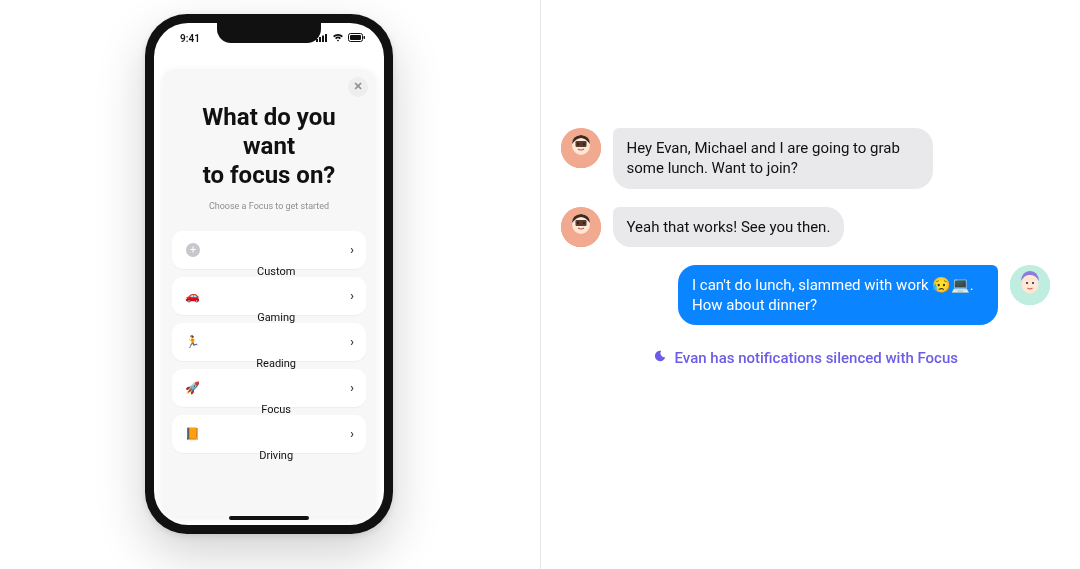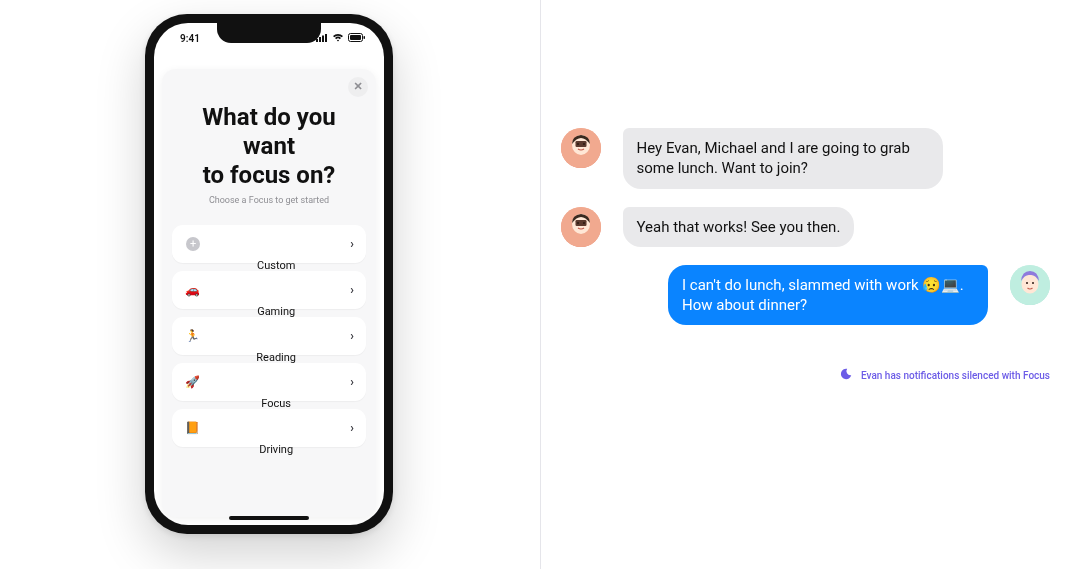--- a/index.html
+++ b/index.html
@@ -100,21 +100,21 @@
     font-weight: 700;
     color: #111;
     margin-top: 24px;
     line-height: 1.2;
     padding: 0 8px;
   }
   .sheet-sub {
     text-align: center;
     font-size: 9px;
     color: #8e8e93;
-    margin-top: 6px;
+    margin-top: 12px;
   }
   .focus-list {
     margin-top: 20px;
     display: flex;
     flex-direction: column;
     gap: 8px;
   }
   .focus-row {
     background: #fff;
     border-radius: 11px;
@@ -164,48 +164,48 @@
   
   .convo {
     position: absolute;
     top: 128px;
     left: 20px;
     right: 30px;
     display: flex;
     flex-direction: column;
     gap: 18px;
   }
-  .msg-row { display: flex; align-items: flex-start; gap: 22px; }
+  .msg-row { display: flex; align-items: flex-start; gap: 12px; }
   .msg-row.out { flex-direction: row-reverse; }
   .avatar {
     width: 40px; height: 40px; border-radius: 50%;
     flex-shrink: 0;
     display:flex; align-items:center; justify-content:center;
     font-size: 22px;
   }
   .av-a { background: linear-gradient(#f7b8a1,#e97f63); }
   .av-b { background: linear-gradient(#cfefe6,#a7e0d4); }
   .bubble {
     max-width: 320px;
     padding: 10px 14px;
     border-radius: 18px;
     font-size: 15px;
     line-height: 1.35;
     position: relative;
   }
   .bubble.in  { background:#e9e9eb; color:#111; border-top-left-radius:6px; }
   .bubble.out { background:#0a84ff; color:#fff; border-top-right-radius:6px; }
   .silence {
-    margin-top: 24px;
+    margin-top: 6px;
     display: flex;
     align-items: center;
-    justify-content: flex-end;
+    justify-content: center;
     gap: 8px;
     color: #6c5ce7;
-    font-size: 10px;
+    font-size: 15px;
     font-weight: 500;
   }
   .silence svg { width: 14px; height: 14px; }
 </style>
 </head>
 <body>
 
 <div class="stage">
   <div class="left">
     <div class="phone">

